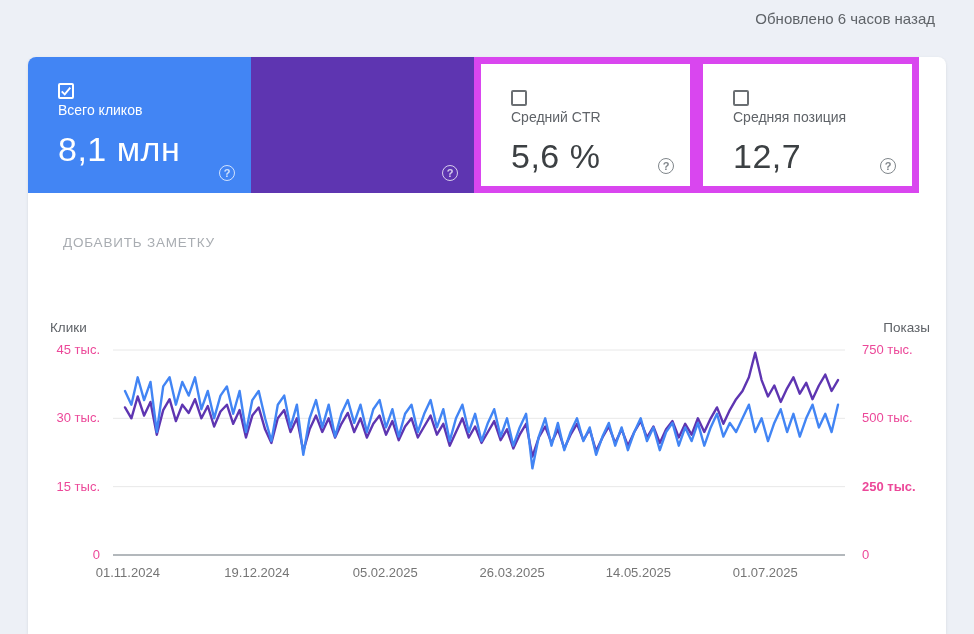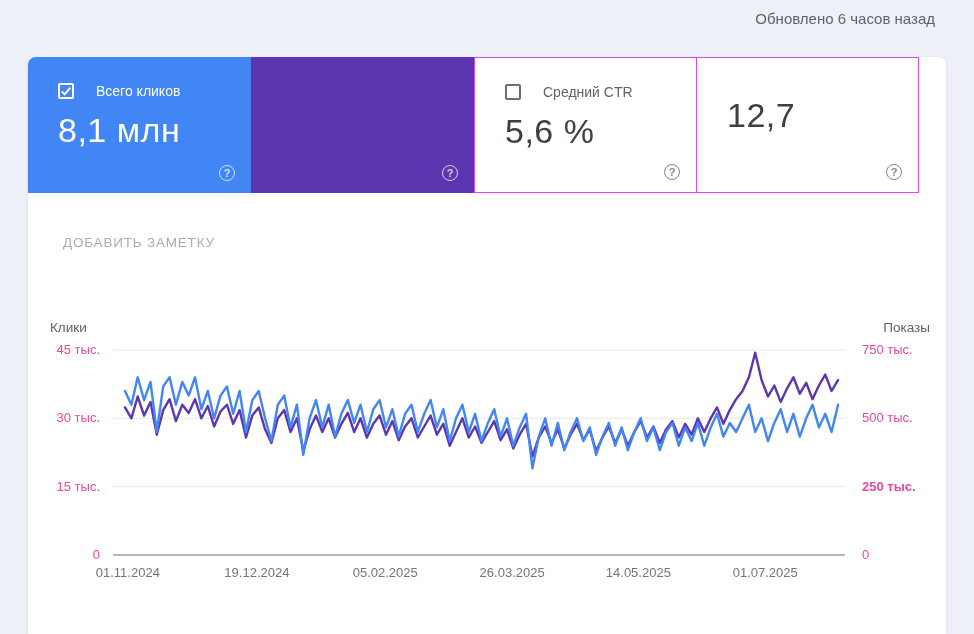--- a/index.html
+++ b/index.html
@@ -25,26 +25,26 @@
   .card-row { display:flex; height:136px; }
   .metric-card {
     width:223px; height:136px; position:relative;
     padding:26px 0 0 30px; cursor:pointer;
     background:#fff;
   }
   .metric-card.filled { color:#fff; }
   .metric-card.filled .metric-label { color:#fff; }
   .metric-card.filled .metric-value { color:#fff; }
   .metric-card.filled .help-icon { color:rgba(255,255,255,.75); border-color:rgba(255,255,255,.75); }
-  .metric-card.plain { border:1px solid #d946ef; }
+  .metric-card.plain { border:7px solid #d946ef; }
   .metric-card.plain + .metric-card.plain { margin-left:-1px; }
   .metric-card.plain .metric-label { color:#5f6368; }
   .metric-card.plain .metric-value { color:#3c4043; }
   .metric-card.plain .help-icon { color:#80868b; border-color:#80868b; }
-  .check-row { display:flex; align-items:flex-end; gap:22px; }
+  .check-row { display:flex; align-items:flex-start; gap:3px;flex-direction:column; }
   .checkbox {
     width:16px; height:16px; border-radius:2px; flex:0 0 auto;
     border:2px solid #fff; display:flex; align-items:center; justify-content:center;
   }
   .metric-card.plain .checkbox { border-color:#6b6f73; }
   .checkbox svg { display:none; }
   .checkbox.checked svg { display:block; }
   .metric-label { font-size:14px; font-weight:500; }
   .metric-value { font-size:34px; font-weight:400; margin-top:12px; letter-spacing:.5px; }
   .help-icon {
@@ -107,20 +107,26 @@
         <span class="checkbox">
           
         </span>
         <span class="metric-label">Средний CTR</span>
       </div>
       <div class="metric-value">5,6 %</div>
       <span class="help-icon">?</span>
     </div>
 
     <div class="metric-card plain">
+      <div class="check-row">
+        <span class="checkbox">
+          
+        </span>
+        <span class="metric-label">Средняя позиция</span>
+      </div>
       <div class="metric-value">12,7</div>
       <span class="help-icon">?</span>
     </div>
 
   </div>
 
   <button class="add-note">ДОБАВИТЬ ЗАМЕТКУ</button>
 
   <div class="chart-area" id="chart-area">
     <div class="axis-title left">Клики</div>

